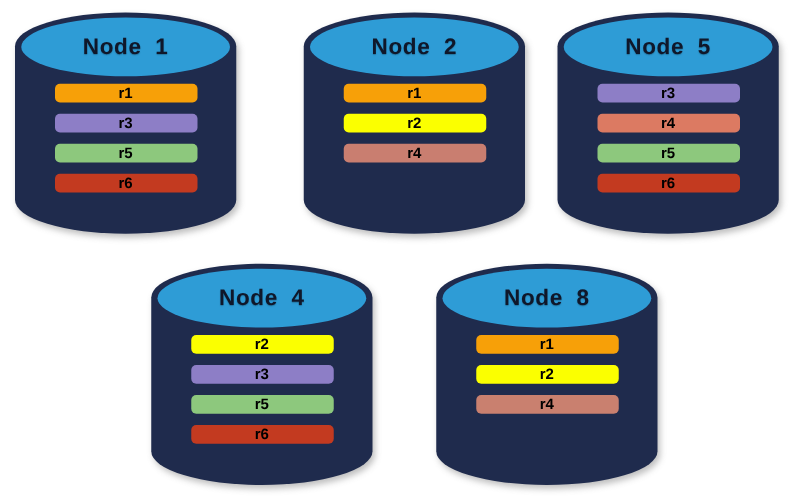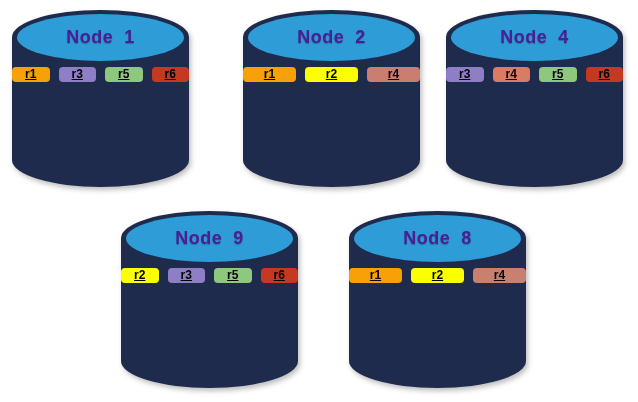--- a/index.html
+++ b/index.html
@@ -28,37 +28,36 @@
     left: 5px;
     right: 5px;
     height: 47px;
     background: #2E9CD6;
     border-radius: 50%;
     display: flex;
     align-items: center;
     justify-content: center;
   }
   .cyl-title {
-    color: #4c1d95;
+    color: #0f172a;
     font-weight: bold;
     font-size: 18px;
     letter-spacing: 0.5px;
     white-space: pre;
     text-shadow: 0 1px 1px rgba(0,0,0,0.25);
   }
   .bars {
     position: absolute;
     top: 57px;
     left: 0;
     right: 0;
     display: flex;
-    flex-direction: row;
+    flex-direction: column;
     align-items: center;
     gap: 9px;
-    text-decoration: underline;
   }
   .bar {
     width: 114px;
     height: 15px;
     border-radius: 4px;
     color: #000000;
     font-weight: bold;
     font-size: 12px;
     line-height: 15px;
     text-align: center;
@@ -92,33 +91,33 @@
     </div>
     <div class="bars">
       <div class="bar" style="background-color: rgb(247, 160, 8);">r1</div>
       <div class="bar" style="background-color: rgb(251, 255, 0);">r2</div>
       <div class="bar" style="background-color: rgb(201, 126, 112);">r4</div>
     </div>
   </div>
 
   <div class="cylinder pos-n3">
     <div class="cyl-top">
-      <span class="cyl-title">Node  4</span>
+      <span class="cyl-title">Node  5</span>
     </div>
     <div class="bars">
       <div class="bar" style="background-color: rgb(141, 126, 198);">r3</div>
       <div class="bar" style="background-color: rgb(220, 122, 98);">r4</div>
       <div class="bar" style="background-color: rgb(141, 200, 125);">r5</div>
       <div class="bar" style="background-color: rgb(195, 58, 32);">r6</div>
     </div>
   </div>
 
   <div class="cylinder pos-n4">
     <div class="cyl-top">
-      <span class="cyl-title">Node  9</span>
+      <span class="cyl-title">Node  4</span>
     </div>
     <div class="bars">
       <div class="bar" style="background-color: rgb(251, 255, 0);">r2</div>
       <div class="bar" style="background-color: rgb(141, 126, 198);">r3</div>
       <div class="bar" style="background-color: rgb(141, 200, 125);">r5</div>
       <div class="bar" style="background-color: rgb(195, 58, 32);">r6</div>
     </div>
   </div>
 
   <div class="cylinder pos-n5">

